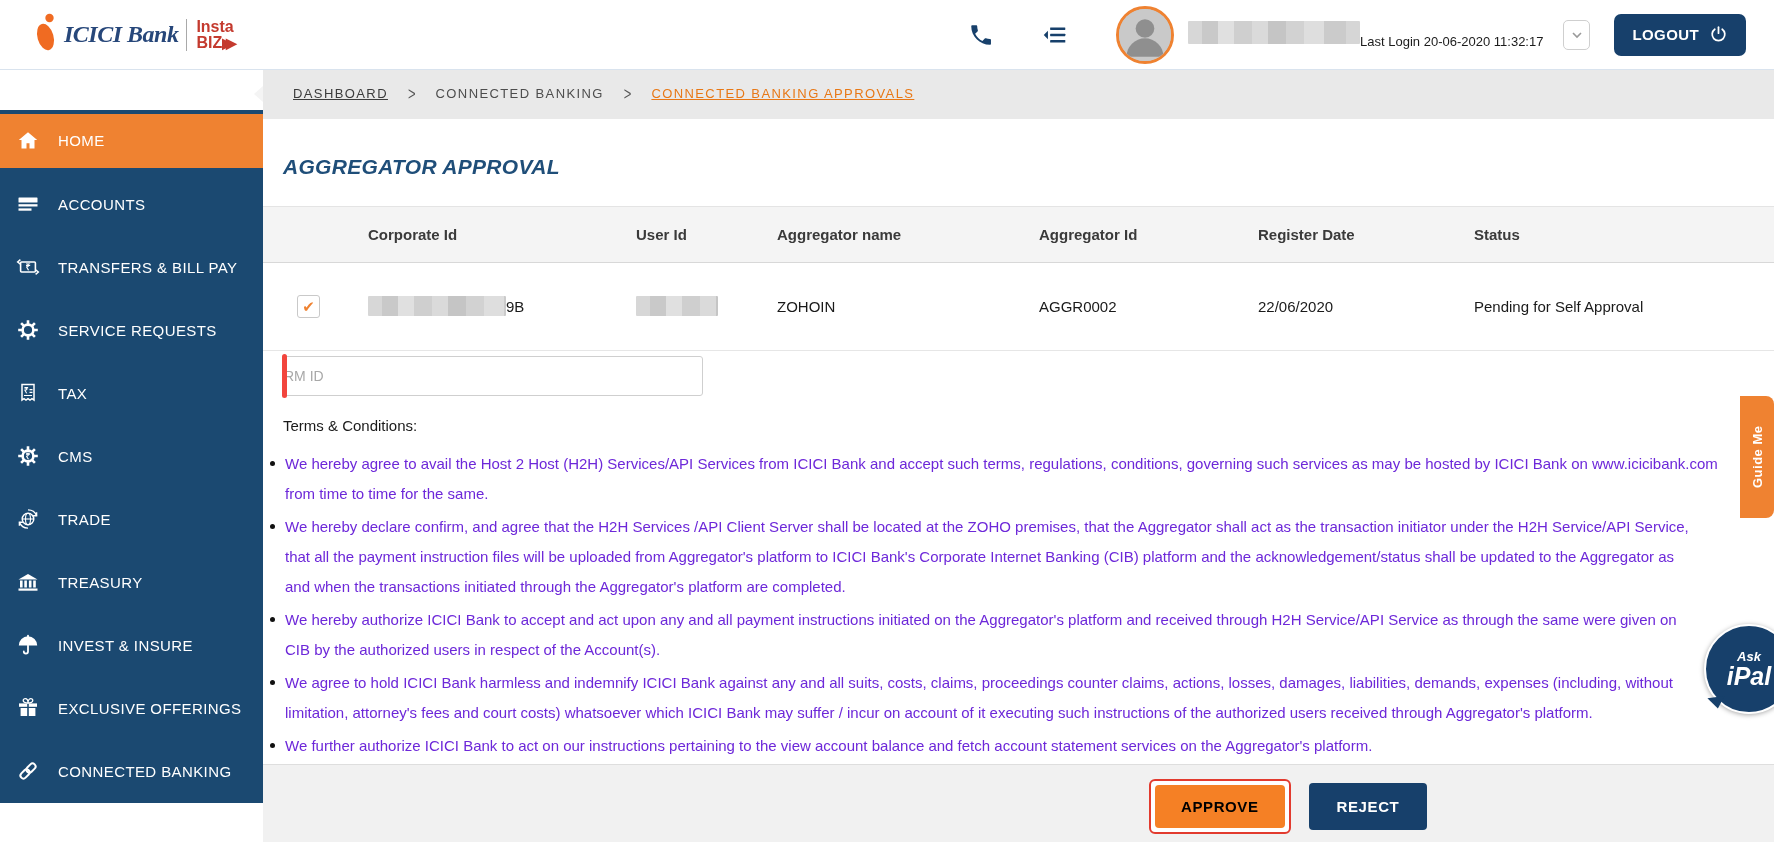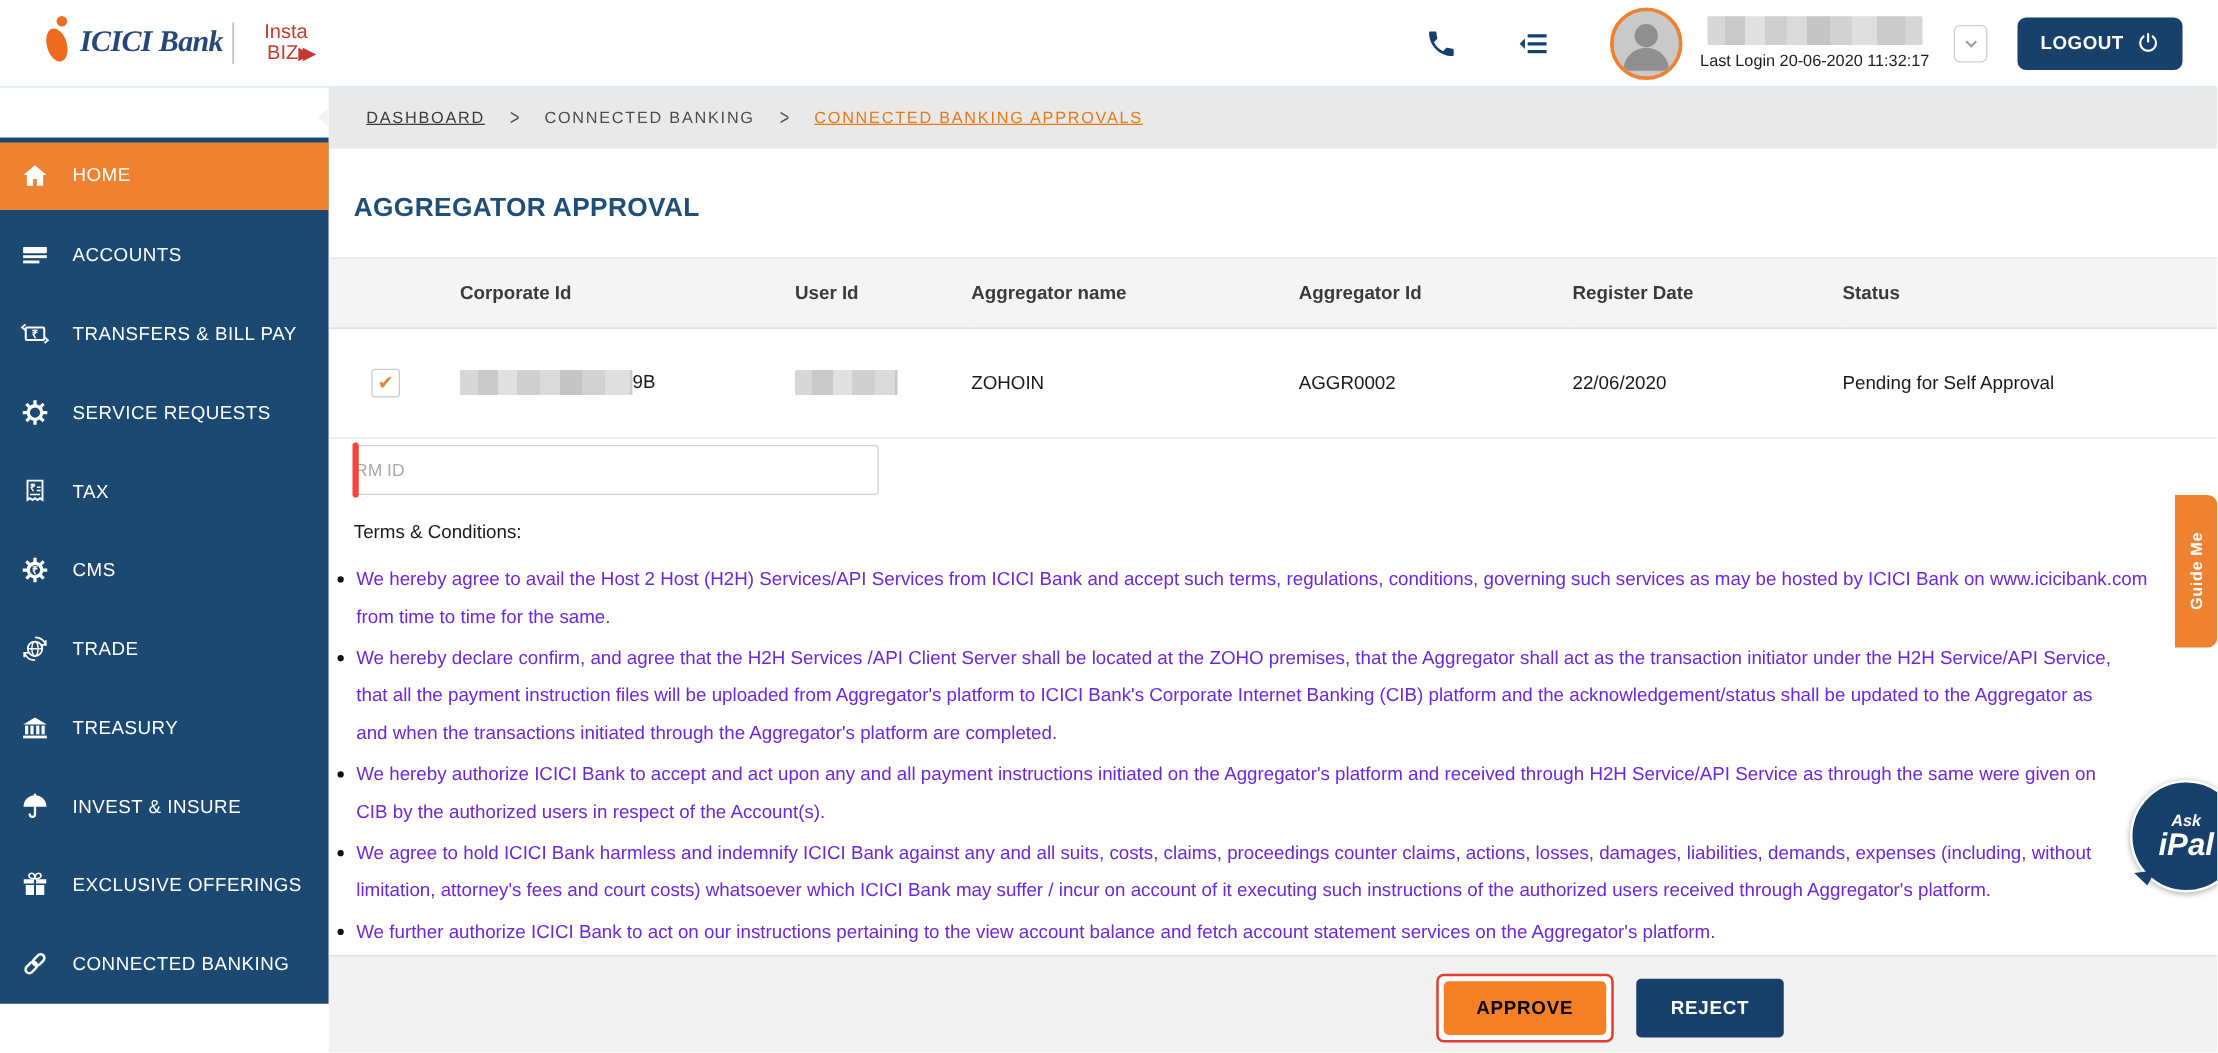--- a/index.html
+++ b/index.html
@@ -6,28 +6,28 @@
   html,body { width:1774px; height:842px; overflow:hidden; background:#fff;
               font-family:"Liberation Sans", sans-serif; }
   .app { position:relative; width:1774px; height:842px; overflow:hidden; background:#fff; }
 
   
   .topbar { height:70px; display:flex; align-items:center; padding:0 28px 0 34px;
             background:#fff; border-bottom:1px solid #d9e3ee; position:relative; z-index:4; }
   .logo { display:flex; align-items:center; gap:6px; }
   .brand-text { font-family:"Liberation Serif", serif; font-style:italic; font-weight:700;
                 font-size:24px; color:#27477a; letter-spacing:-0.5px; }
-  .product { border-left:1px solid #a9a9a9; padding-left:24px; margin-left:2px;
-             color:#c43a2e; font-weight:400; font-size:16px; line-height:16px;text-align:right; }
+  .product { border-left:1px solid #a9a9a9; padding-left:9px; margin-left:2px;
+             color:#c43a2e; font-weight:700; font-size:16px; line-height:16px; }
   .product .arrow { letter-spacing:-7px; font-size:14px; }
   .topbar-right { margin-left:auto; display:flex; align-items:center; }
   .top-icon { width:26px; height:26px; margin-right:48px; cursor:pointer; }
   .avatar { width:58px; height:58px; border-radius:50%; border:3px solid #EF8231;
             background:#c9c9c9; overflow:hidden; flex:0 0 auto; }
-  .user-block { margin:0 20px 0 14px; display:flex; flex-direction:column; align-items:center; }
+  .user-block { margin:0 20px 0 14px; display:flex; flex-direction:row; align-items:flex-end; }
   .px { background-image:linear-gradient(90deg,#d7d7d7 0,#d7d7d7 14px,#c9c9c9 14px,#c9c9c9 30px,
         #e0e0e0 30px,#e0e0e0 46px,#cfcfcf 46px,#cfcfcf 64px,#dadada 64px,#dadada 80px,
         #c5c5c5 80px,#c5c5c5 98px,#d2d2d2 98px,#d2d2d2 116px,#dedede 116px,#dedede 136px,
         #cbcbcb 136px,#cbcbcb 158px,#d6d6d6 158px); border-radius:1px; }
   .name-redacted { width:172px; height:23px; margin-bottom:5px; }
   .last-login { font-size:13px; color:#1c1c1c; white-space:nowrap; }
   .dropdown-btn { width:27px; height:30px; border:1px solid #cfcfcf; border-radius:5px;
                   background:#fff; display:flex; align-items:center; justify-content:center;
                   margin-right:24px; cursor:pointer; }
   .logout-btn { background:#17406B; color:#fff; border:none; border-radius:7px;
@@ -53,21 +53,21 @@
   .breadcrumb-bar::before { content:''; position:absolute; left:-9px; top:50%;
                             transform:translateY(-50%); border-top:8px solid transparent;
                             border-bottom:8px solid transparent; border-right:9px solid #f4f4f4; }
   .crumb { font-size:13px; letter-spacing:1.4px; color:#4d4d4d; text-decoration:none; cursor:pointer; }
   .crumb.link { color:#3c3c3c; text-decoration:underline; }
   .crumb.current { color:#E87816; text-decoration:underline; font-weight:400; }
   .crumb-sep { margin:0 20px; color:#555; font-size:13px; transform:scaleY(1.4); display:inline-block; }
 
   .content { flex:1; background:#fff; overflow:hidden; position:relative; }
   .page-title { margin:36px 0 0 20px; font-size:21px; font-weight:700; color:#1F4E79;
-                letter-spacing:.3px; }
+                letter-spacing:.3px;font-style:italic; }
 
   table.approvals { width:100%; border-collapse:collapse; margin-top:27px; table-layout:fixed;border-radius:29px; }
   .approvals thead th { background:#f4f4f4; border-top:1px solid #e4e4e4; border-bottom:1px solid #d8d8d8;
                         height:56px; font-size:15px; font-weight:700; color:#3a3a3a;
                         text-align:left; padding:0; }
   .approvals tbody td { height:88px; border-bottom:1px solid #e6e6e6; font-size:15px; color:#1a1a1a;
                         padding:0; vertical-align:middle; }
   .cb { width:23px; height:23px; border:1px solid #c9c9c9; border-radius:3px; background:#fff;
         display:inline-flex; align-items:center; justify-content:center; margin-left:34px; cursor:pointer; }
   .cb .glyph { color:#EF8231; font-size:15px; line-height:1; }

